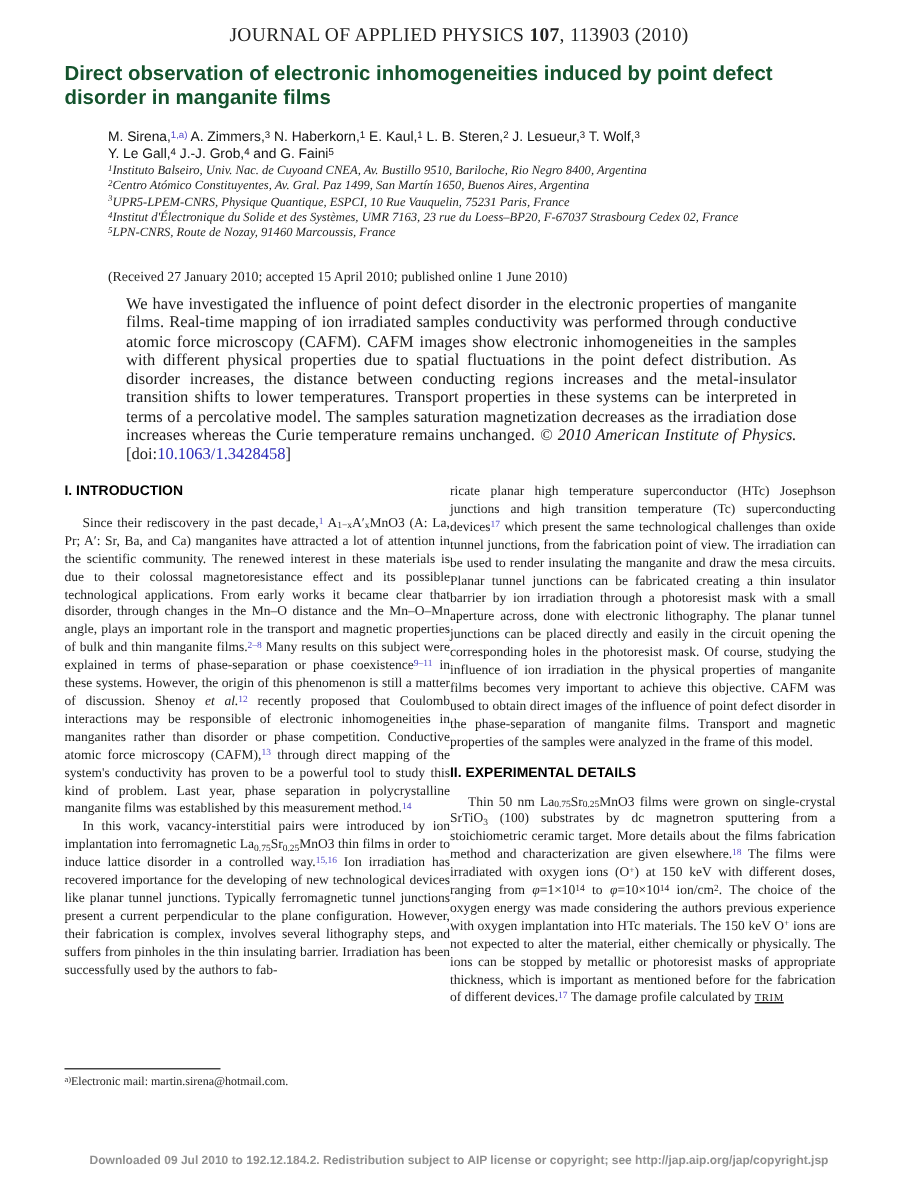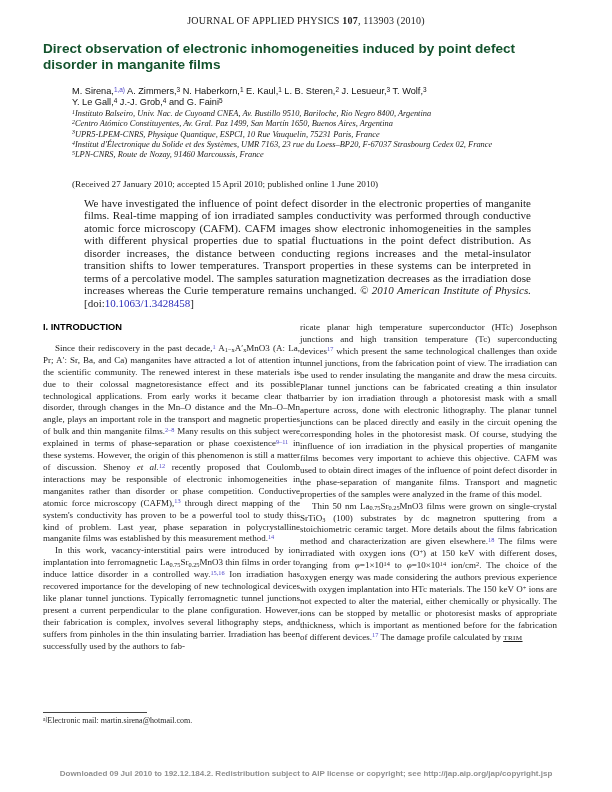--- a/index.html
+++ b/index.html
@@ -3,21 +3,21 @@
 <meta charset="utf-8">
 <style>
   html,body { margin:0; padding:0; background:#e8e8e8; }
   .page {
     position:relative; width:612px; height:792px; margin:0 auto;
     background:#ffffff; overflow:hidden; color:#1c1c1c;
     font-family:"Liberation Serif", serif;
   }
   .journal-line {
     position:absolute; top:15px; left:0; width:100%;
-    text-align:center; font-size:10px; color:#222; letter-spacing:0.2px;
+    text-align:center; font-size:13px; color:#222; letter-spacing:0.2px;
   }
   .paper-title {
     position:absolute; top:41px; left:43px; width:524px; margin:0;
     font-family:"Liberation Sans", sans-serif; font-weight:bold;
     font-size:13.6px; line-height:16.2px; color:#14532d;
   }
   .authors {
     position:absolute; top:86px; left:72px; width:497px;
     font-family:"Liberation Sans", sans-serif; font-size:9.2px; line-height:11px; color:#111;
   }
@@ -89,20 +89,21 @@
   <div class="abstract">We have investigated the influence of point defect disorder in the electronic properties of manganite films. Real-time mapping of ion irradiated samples conductivity was performed through conductive atomic force microscopy (CAFM). CAFM images show electronic inhomogeneities in the samples with different physical properties due to spatial fluctuations in the point defect distribution. As disorder increases, the distance between conducting regions increases and the metal-insulator transition shifts to lower temperatures. Transport properties in these systems can be interpreted in terms of a percolative model. The samples saturation magnetization decreases as the irradiation dose increases whereas the Curie temperature remains unchanged. <i>© 2010 American Institute of Physics.</i> [doi:<span class="link">10.1063/1.3428458</span>]</div>
 
   <div class="columns">
     <div class="col">
       <h2 class="sec">I. INTRODUCTION</h2>
       <p class="indent">Since their rediscovery in the past decade,<sup class="ref">1</sup> A<sub>1−x</sub>A′<sub>x</sub>MnO3 (A: La, Pr; A′: Sr, Ba, and Ca) manganites have attracted a lot of attention in the scientific community. The renewed interest in these materials is due to their colossal magnetoresistance effect and its possible technological applications. From early works it became clear that disorder, through changes in the Mn–O distance and the Mn–O–Mn angle, plays an important role in the transport and magnetic properties of bulk and thin manganite films.<sup class="ref">2–8</sup> Many results on this subject were explained in terms of phase-separation or phase coexistence<sup class="ref">9–11</sup> in these systems. However, the origin of this phenomenon is still a matter of discussion. Shenoy <i>et al.</i><sup class="ref">12</sup> recently proposed that Coulomb interactions may be responsible of electronic inhomogeneities in manganites rather than disorder or phase competition. Conductive atomic force microscopy (CAFM),<sup class="ref">13</sup> through direct mapping of the system's conductivity has proven to be a powerful tool to study this kind of problem. Last year, phase separation in polycrystalline manganite films was established by this measurement method.<sup class="ref">14</sup></p>
       <p class="indent">In this work, vacancy-interstitial pairs were introduced by ion implantation into ferromagnetic La<sub>0.75</sub>Sr<sub>0.25</sub>MnO3 thin films in order to induce lattice disorder in a controlled way.<sup class="ref">15,16</sup> Ion irradiation has recovered importance for the developing of new technological devices like planar tunnel junctions. Typically ferromagnetic tunnel junctions present a current perpendicular to the plane configuration. However, their fabrication is complex, involves several lithography steps, and suffers from pinholes in the thin insulating barrier. Irradiation has been successfully used by the authors to fab-</p>
     </div>
     <div class="col">
       <p>ricate planar high temperature superconductor (HTc) Josephson junctions and high transition temperature (Tc) superconducting devices<sup class="ref">17</sup> which present the same technological challenges than oxide tunnel junctions, from the fabrication point of view. The irradiation can be used to render insulating the manganite and draw the mesa circuits. Planar tunnel junctions can be fabricated creating a thin insulator barrier by ion irradiation through a photoresist mask with a small aperture across, done with electronic lithography. The planar tunnel junctions can be placed directly and easily in the circuit opening the corresponding holes in the photoresist mask. Of course, studying the influence of ion irradiation in the physical properties of manganite films becomes very important to achieve this objective. CAFM was used to obtain direct images of the influence of point defect disorder in the phase-separation of manganite films. Transport and magnetic properties of the samples were analyzed in the frame of this model.</p>
+      <h2 class="sec second">II. EXPERIMENTAL DETAILS</h2>
       <p class="indent">Thin 50 nm La<sub>0.75</sub>Sr<sub>0.25</sub>MnO3 films were grown on single-crystal SrTiO<sub>3</sub> (100) substrates by dc magnetron sputtering from a stoichiometric ceramic target. More details about the films fabrication method and characterization are given elsewhere.<sup class="ref">18</sup> The films were irradiated with oxygen ions (O<sup>+</sup>) at 150 keV with different doses, ranging from <i>φ</i>=1×10<sup>14</sup> to <i>φ</i>=10×10<sup>14</sup> ion/cm<sup>2</sup>. The choice of the oxygen energy was made considering the authors previous experience with oxygen implantation into HTc materials. The 150 keV O<sup>+</sup> ions are not expected to alter the material, either chemically or physically. The ions can be stopped by metallic or photoresist masks of appropriate thickness, which is important as mentioned before for the fabrication of different devices.<sup class="ref">17</sup> The damage profile calculated by <span class="sc">TRIM</span></p>
     </div>
   </div>
 
   <div class="footnote-rule"></div>
   <div class="footnote"><sup>a)</sup>Electronic mail: martin.sirena@hotmail.com.</div>
 
 
   <div class="download">Downloaded 09 Jul 2010 to 192.12.184.2. Redistribution subject to AIP license or copyright; see http://jap.aip.org/jap/copyright.jsp</div>
 

